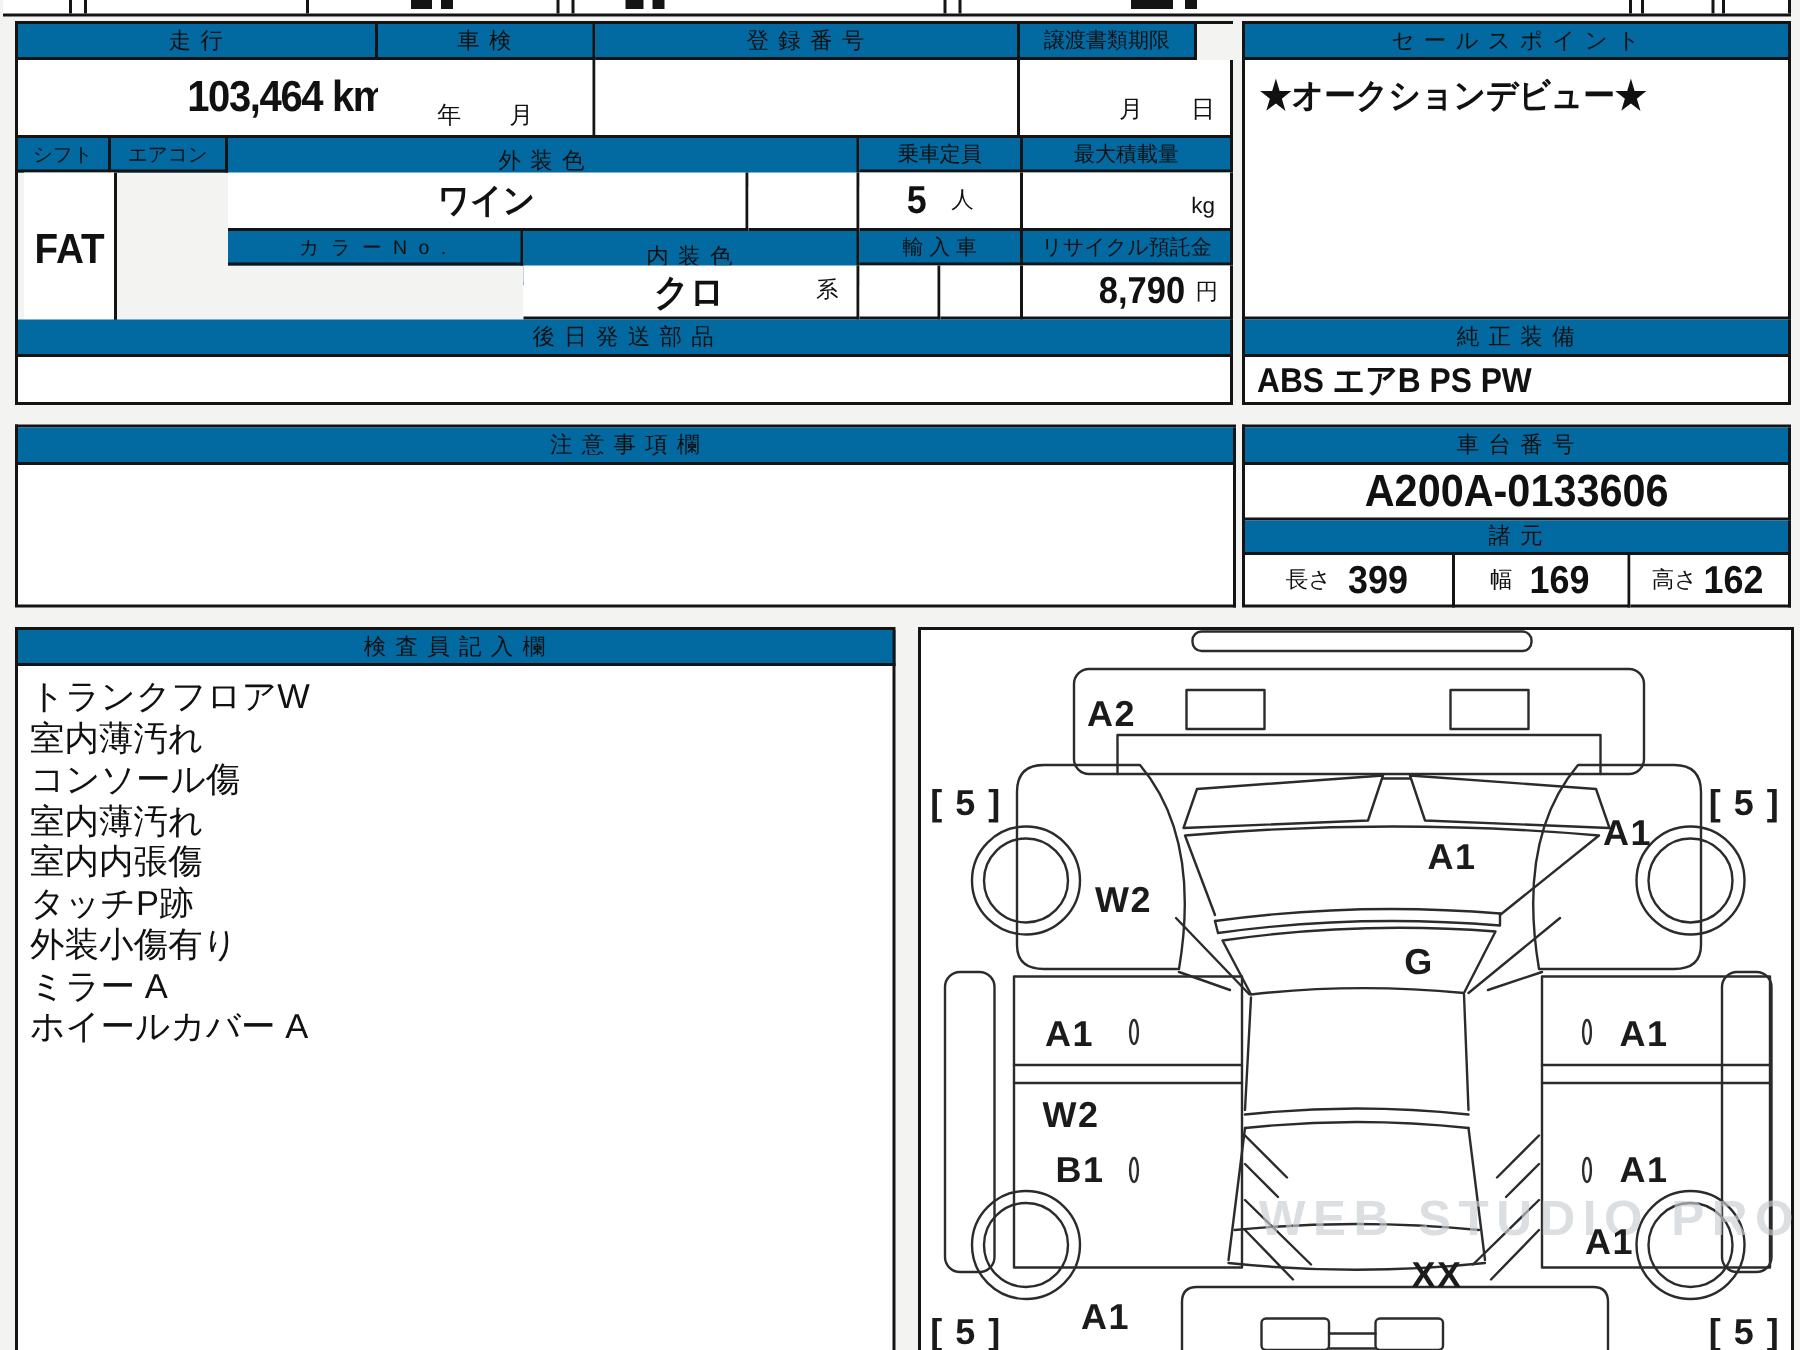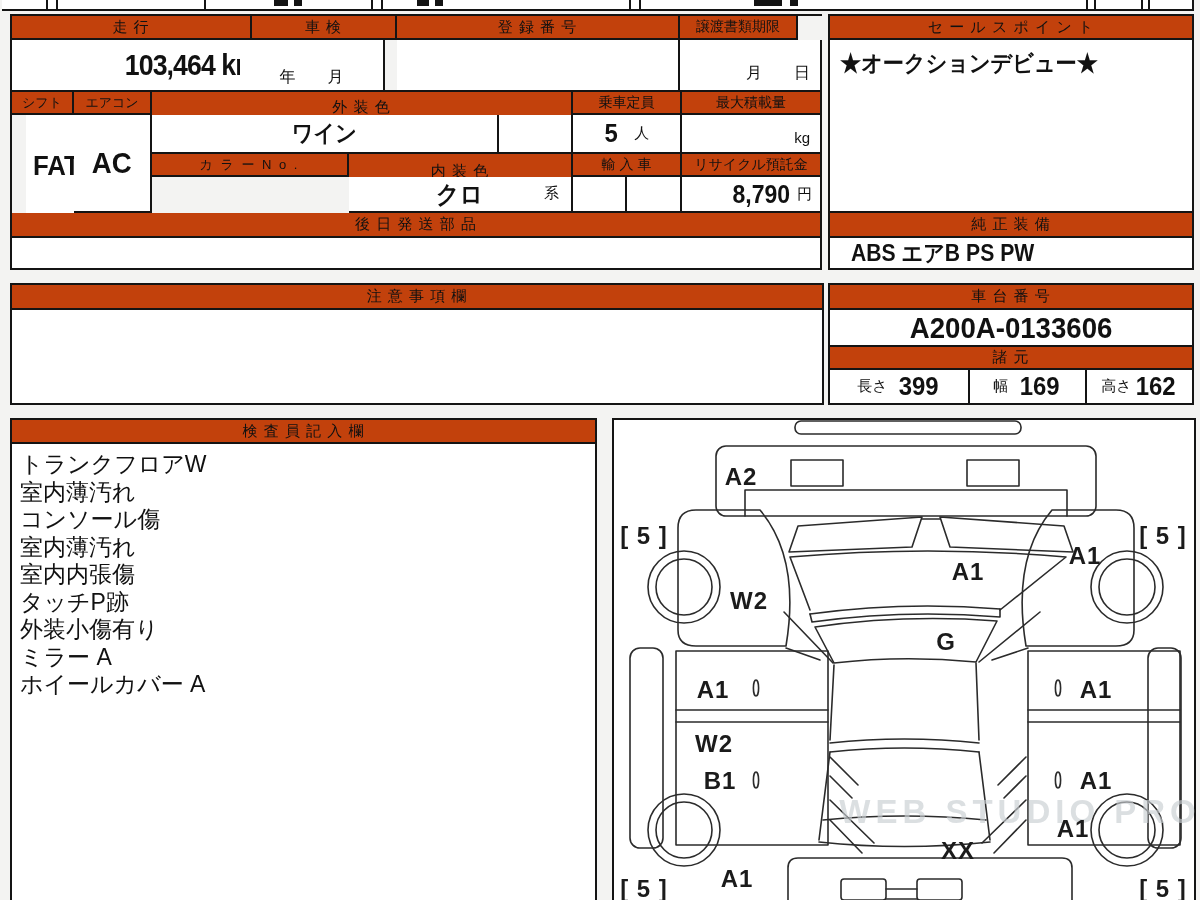--- a/index.html
+++ b/index.html
@@ -3,36 +3,36 @@
 <meta charset="utf-8">
 <style>
   html,body{margin:0;padding:0;}
   body{width:1200px;height:900px;overflow:hidden;background:#f3f3f2;
        font-family:"Liberation Sans","DejaVu Sans",sans-serif;color:#111;}
   .canvas{position:relative;width:1200px;height:900px;}
   .tbl{position:absolute;box-sizing:border-box;border-top:2px solid #141414;border-left:2px solid #141414;}
   .nb{border-bottom:none;}
   .cell{position:absolute;box-sizing:border-box;border-right:2px solid #141414;border-bottom:2px solid #141414;
         background:#ffffff;display:flex;align-items:center;justify-content:center;overflow:hidden;}
-  .hdr{background:#c2410c;font-size:15px;letter-spacing:1px;white-space:nowrap;}
+  .hdr{background:#0369a1;font-size:15px;letter-spacing:1px;white-space:nowrap;}
   .hdr13{font-size:13px;letter-spacing:0;}
   .hdr14{font-size:14px;letter-spacing:0;}
   .big{font-weight:bold;font-size:29px;letter-spacing:-1px;}
   .cond{transform:scaleX(.92);transform-origin:center;white-space:nowrap;}
   .v-right{justify-content:flex-end;padding-right:8px;}
   .v-bottom{align-items:flex-end;padding-bottom:6px;font-size:16px;}
   .v-br{align-items:flex-end;justify-content:flex-end;padding:0 10px 6px 0;font-size:16px;}
   .val23{font-weight:bold;font-size:23px;}
   .val25{font-weight:bold;font-size:25px;}
   .val26{font-weight:bold;font-size:26px;}
   .val28{font-weight:bold;font-size:28px;}
   .val30{font-weight:bold;font-size:30px;}
   .unit{font-size:15px;font-weight:normal;}
   .topnote{align-items:flex-start;justify-content:flex-start;padding:8px 10px;font-family:Liberation Serif, serif;}
-  .leftpad{justify-content:flex-start;padding-left:21px;}
+  .leftpad{justify-content:flex-start;padding-left:8px;}
   .suffix{position:absolute;right:12px;bottom:8px;font-size:15px;font-weight:normal;}
   .insp-body{flex-direction:column;align-items:flex-start;justify-content:flex-start;
              padding:7px 8px;border-bottom:none;}
   .insp-line{font-weight:normal;font-size:23px;line-height:27.5px;white-space:nowrap;}
   .dlayer{position:absolute;left:0;top:0;width:580px;height:480px;}
   .dlabel{position:absolute;transform:translate(-50%,-50%);font-weight:bold;font-size:24px;
           white-space:nowrap;color:#1b1b1b;letter-spacing:1px;}
   .watermark{position:absolute;left:406px;top:392px;transform:translate(-50%,-50%);
              font-size:33px;font-weight:bold;letter-spacing:5px;color:#c9ced2;opacity:.65;white-space:nowrap;}
   .strip{position:absolute;left:2px;top:0;width:1192px;height:9px;background:#fff;border-bottom:2px solid #141414;}
@@ -66,37 +66,34 @@
   </div>
 
   <div class="tbl" style="left:10px;top:14px;width:812px;height:78px">
     <div class="cell hdr" style="left:0;top:0;width:240px;height:24px">走 行</div>
     <div class="cell hdr" style="left:240px;top:0;width:145px;height:24px">車 検</div>
     <div class="cell hdr" style="left:385px;top:0;width:283px;height:24px">登 録 番 号</div>
     <div class="cell hdr hdr14" style="left:668px;top:0;width:118px;height:24px">譲渡書類期限</div>
     <div class="cell big v-right" style="left:0;top:24px;width:262px;height:52px">
         <span class="cond">103,464 km</span>
       </div>
-    <div class="cell v-bottom" style="left:228px;top:24px;width:145px;height:56px">年　　月</div>
+    <div class="cell v-bottom" style="left:240px;top:24px;width:145px;height:56px">年　　月</div>
     <div class="cell" style="left:385px;top:24px;width:283px;height:52px"></div>
     <div class="cell v-br" style="left:668px;top:24px;width:142px;height:52px">月　　日</div>
   </div>
 
   <div class="tbl" style="left:10px;top:90px;width:812px;height:180px">
     <div class="cell hdr hdr13" style="left:0;top:0;width:62px;height:23px">シフト</div>
     <div class="cell hdr hdr13" style="left:62px;top:0;width:78px;height:23px">エアコン</div>
     <div class="cell hdr" style="left:140px;top:0;width:421px;height:32px">外 装 色</div>
     <div class="cell hdr hdr14" style="left:561px;top:0;width:109px;height:23px">乗車定員</div>
     <div class="cell hdr hdr14" style="left:670px;top:0;width:140px;height:23px">最大積載量</div>
 
-    <div class="cell val28" style="left:14px;top:23px;width:62px;height:104px">
+    <div class="cell val28" style="left:4px;top:23px;width:62px;height:104px">
         <span class="cond">FAT</span>
-      </div>
-    <div class="cell val30" style="left:62px;top:23px;width:78px;height:98px">
-        <span class="cond">AC</span>
       </div>
     <div class="cell val23" style="left:140px;top:23px;width:347px;height:39px">
         <span class="cond">ワイン</span>
       </div>
     <div class="cell" style="left:487px;top:23px;width:74px;height:39px"></div>
     <div class="cell" style="left:561px;top:23px;width:109px;height:39px;gap:16px">
         <span class="val26 cond">5</span>
         <span class="unit">人</span>
       </div>
     <div class="cell v-br" style="left:670px;top:23px;width:140px;height:39px;font-size:15px">kg</div>

